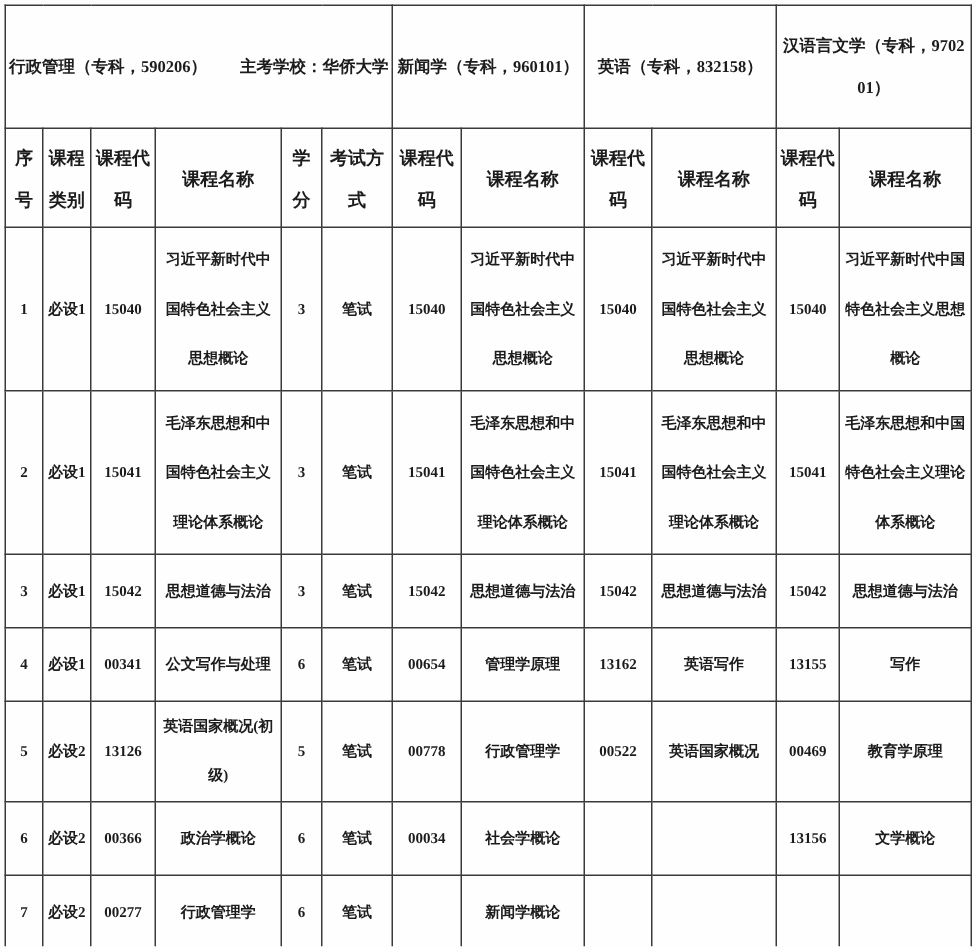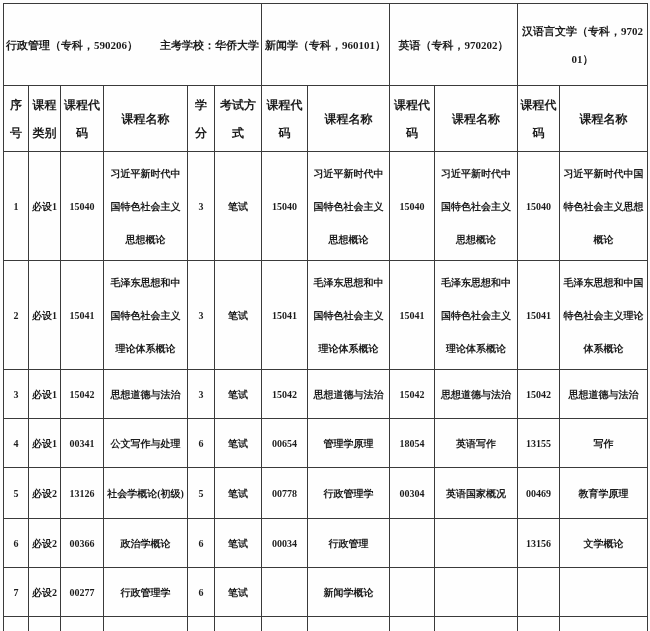--- a/index.html
+++ b/index.html
@@ -72,21 +72,21 @@
     </colgroup>
     <thead>
       <tr class="program-row">
         <th colspan="6">
           <span>行政管理（专科，590206）</span><span class="school-label">主考学校：华侨大学</span>
         </th>
         <th colspan="2">
           <span>新闻学（专科，960101）</span>
         </th>
         <th colspan="2">
-          <span>英语（专科，970202）</span>
+          <span>英语（专科，832158）</span>
         </th>
         <th colspan="2">
           <span>汉语言文学（专科，970201）</span>
         </th>
       </tr>
       <tr class="col-header-row">
         <th>序号</th>
         <th>课程类别</th>
         <th>课程代码</th>
         <th>课程名称</th>
@@ -145,48 +145,48 @@
         </tr>
         <tr class="row-3">
           <td>4</td>
           <td>必设1</td>
           <td>00341</td>
           <td>公文写作与处理</td>
           <td>6</td>
           <td>笔试</td>
           <td>00654</td>
           <td>管理学原理</td>
-          <td>18054</td>
+          <td>13162</td>
           <td>英语写作</td>
           <td>13155</td>
           <td>写作</td>
         </tr>
         <tr class="row-4">
           <td>5</td>
           <td>必设2</td>
           <td>13126</td>
-          <td>社会学概论(初级)</td>
+          <td>英语国家概况(初级)</td>
           <td>5</td>
           <td>笔试</td>
           <td>00778</td>
           <td>行政管理学</td>
-          <td>00304</td>
+          <td>00522</td>
           <td>英语国家概况</td>
           <td>00469</td>
           <td>教育学原理</td>
         </tr>
         <tr class="row-5">
           <td>6</td>
           <td>必设2</td>
           <td>00366</td>
           <td>政治学概论</td>
           <td>6</td>
           <td>笔试</td>
           <td>00034</td>
-          <td>行政管理</td>
+          <td>社会学概论</td>
           <td></td>
           <td></td>
           <td>13156</td>
           <td>文学概论</td>
         </tr>
         <tr class="row-6">
           <td>7</td>
           <td>必设2</td>
           <td>00277</td>
           <td>行政管理学</td>

